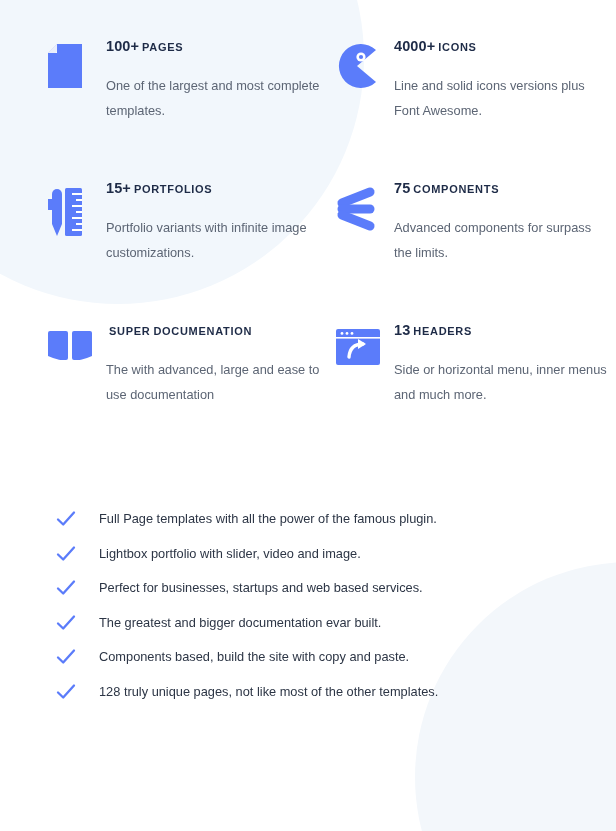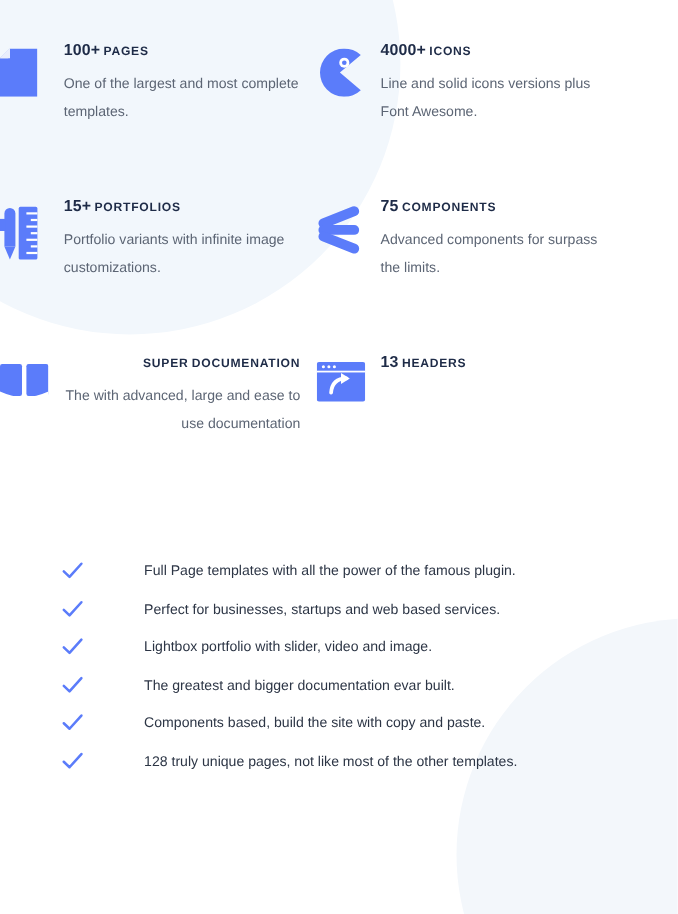--- a/index.html
+++ b/index.html
@@ -56,28 +56,29 @@
   
   .features {
     position: absolute;
     left: 0;
     top: 36px;
     width: 616px;
     display: grid;
     grid-template-columns: 280px 280px;
     column-gap: 8px;
     row-gap: 0;
+    padding-left: 48px;
     box-sizing: border-box;
   }
   .feature {
     display: flex;
     align-items: flex-start;
     height: 142px;
   }
-  .feature.row3 { height: 120px; text-align: right; }
+  .feature.row3 { height: 120px; }
 
   .feature-icon {
     width: 48px;
     min-width: 48px;
     height: 56px;
     display: flex;
     align-items: flex-start;
     justify-content: flex-start;
     padding-top: 8px;
     box-sizing: border-box;
@@ -97,39 +98,38 @@
     font-size: 14.5px;
     letter-spacing: 0.1px;
   }
   .feature-title .word {
     font-size: 11px;
     letter-spacing: 0.7px;
     text-transform: uppercase;
     margin-left: 3px;
   }
   .feature-desc {
-    margin: 6px 0 0 0;
+    margin: 16px 0 0 0;
     color: #5c6574;
     font-size: 12.8px;
     line-height: 25px;
     max-width: 215px;
   }
 
   
   .checklist {
     position: absolute;
     left: 55px;
     top: 502px;
     width: 520px;
   }
   .check-item {
     display: flex;
     align-items: center;
     height: 34.5px;
-    gap: 32px;
   }
   .check-icon {
     width: 22px;
     min-width: 22px;
     height: 22px;
     display: flex;
     align-items: center;
     justify-content: center;
   }
   .check-label {
@@ -257,20 +257,21 @@
             <circle cx="16" cy="5.4" r="1.4"></circle>
           </g>
           <path d="M13 29 Q14 16 27 16" stroke="#ffffff" stroke-width="3.4" fill="none" stroke-linecap="round"></path>
           <path d="M22 11 L30 16 L22 21 Z" fill="#ffffff"></path>
         </svg>
       </div>
       <div class="feature-body">
         <p class="feature-title">
           <span class="num">13</span><span class="word">HEADERS</span>
         </p>
+        <p class="feature-desc">Side or horizontal menu, inner menus and much more.</p>
       </div>
     </div>
 
   </div>
 
   <div class="checklist">
 
     <div class="check-item">
       <span class="check-icon">
         <svg width="20" height="18" viewBox="0 0 20 18" aria-hidden="true">
@@ -280,38 +281,38 @@
       <span class="check-label">Full Page templates with all the power of the famous plugin.</span>
     </div>
 
 
     <div class="check-item">
       <span class="check-icon">
         <svg width="20" height="18" viewBox="0 0 20 18" aria-hidden="true">
             <path d="M2 9.5 L7.2 14.5 L18 2.5" stroke="#5b7cfa" stroke-width="2.3" fill="none" stroke-linecap="round" stroke-linejoin="round"></path>
           </svg>
       </span>
+      <span class="check-label">Lightbox portfolio with slider, video and image.</span>
+    </div>
+
+    <div class="check-item">
+      <span class="check-icon">
+        <svg width="20" height="18" viewBox="0 0 20 18" aria-hidden="true">
+            <path d="M2 9.5 L7.2 14.5 L18 2.5" stroke="#5b7cfa" stroke-width="2.3" fill="none" stroke-linecap="round" stroke-linejoin="round"></path>
+          </svg>
+      </span>
       <span class="check-label">Perfect for businesses, startups and web based services.</span>
     </div>
 
     <div class="check-item">
       <span class="check-icon">
         <svg width="20" height="18" viewBox="0 0 20 18" aria-hidden="true">
             <path d="M2 9.5 L7.2 14.5 L18 2.5" stroke="#5b7cfa" stroke-width="2.3" fill="none" stroke-linecap="round" stroke-linejoin="round"></path>
           </svg>
       </span>
-      <span class="check-label">Lightbox portfolio with slider, video and image.</span>
-    </div>
-
-    <div class="check-item">
-      <span class="check-icon">
-        <svg width="20" height="18" viewBox="0 0 20 18" aria-hidden="true">
-            <path d="M2 9.5 L7.2 14.5 L18 2.5" stroke="#5b7cfa" stroke-width="2.3" fill="none" stroke-linecap="round" stroke-linejoin="round"></path>
-          </svg>
-      </span>
       <span class="check-label">The greatest and bigger documentation evar built.</span>
     </div>
 
     <div class="check-item">
       <span class="check-icon">
         <svg width="20" height="18" viewBox="0 0 20 18" aria-hidden="true">
             <path d="M2 9.5 L7.2 14.5 L18 2.5" stroke="#5b7cfa" stroke-width="2.3" fill="none" stroke-linecap="round" stroke-linejoin="round"></path>
           </svg>
       </span>
       <span class="check-label">Components based, build the site with copy and paste.</span>

